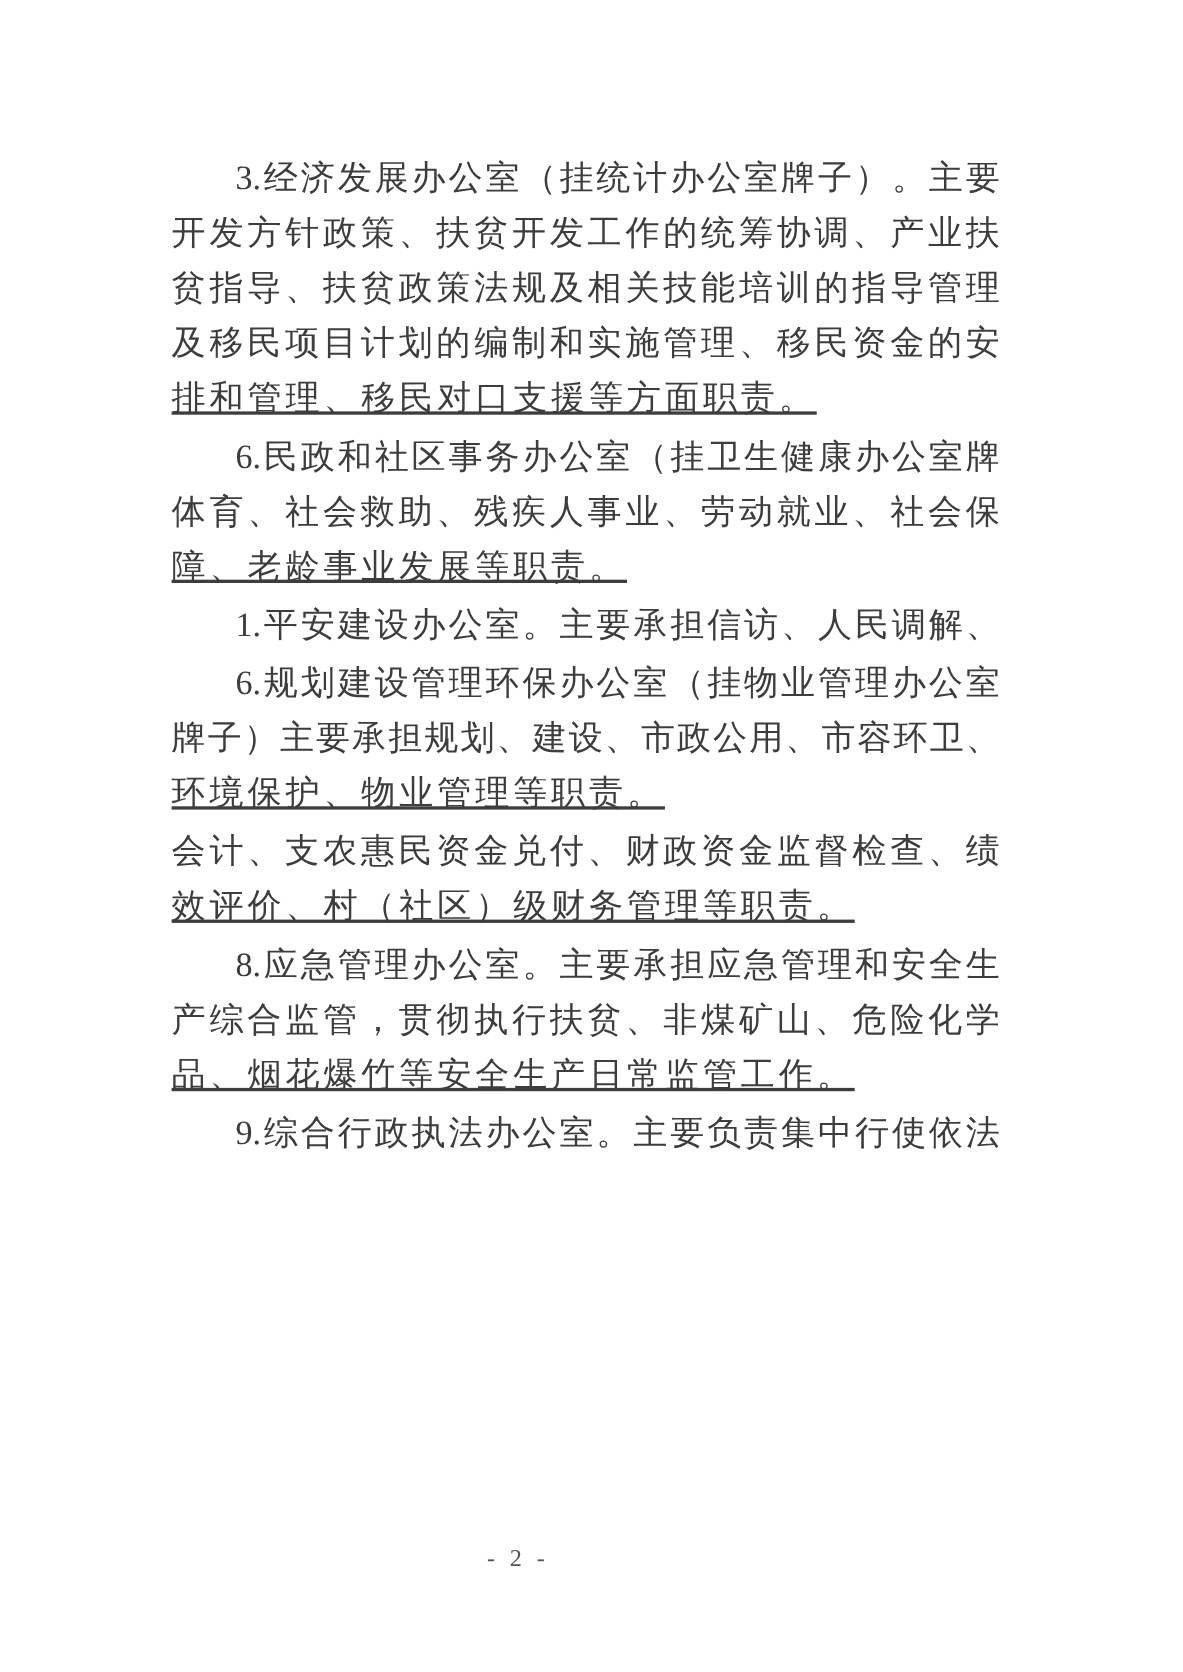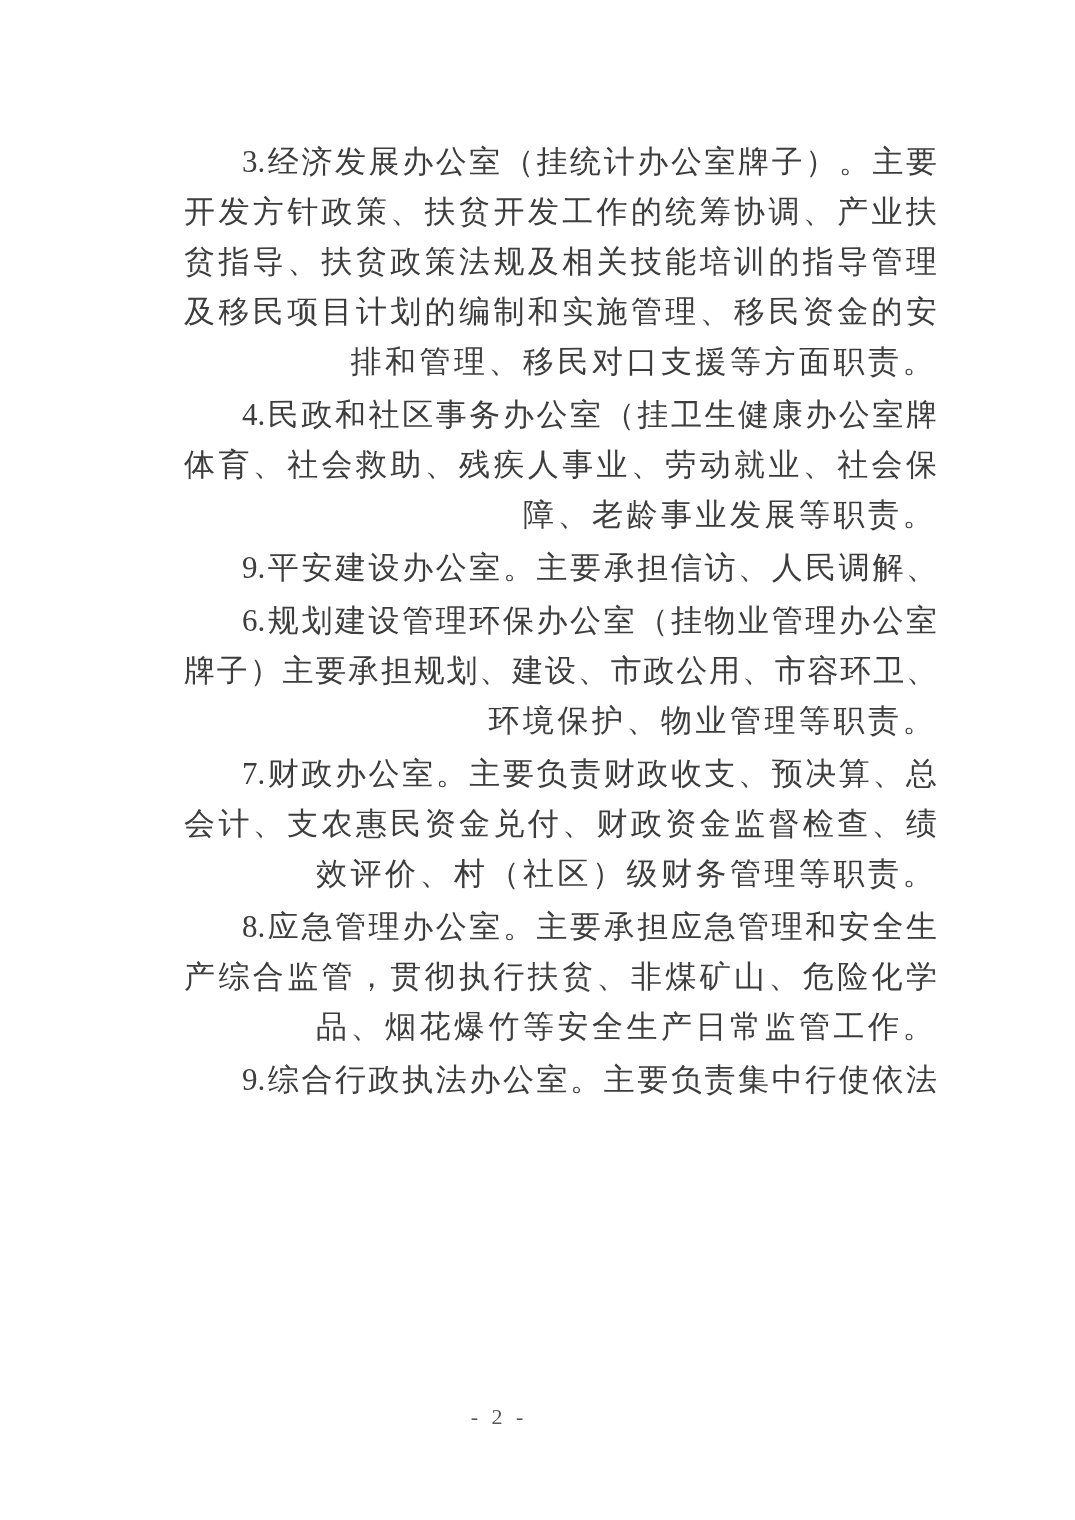--- a/index.html
+++ b/index.html
@@ -7,21 +7,20 @@
     padding: 0;
     background: #ffffff;
   }
   .page {
     position: relative;
     width: 942px;
     height: 1520px;
     background: #ffffff;
     overflow: hidden;
     font-family: "Liberation Serif", "DejaVu Serif", serif;
-    margin-left: 28px;
   }
   .content {
     position: absolute;
     left: 156px;
     top: 137px;
     width: 753px;
   }
   .para {
     margin: 0 0 3px 0;
   }
@@ -30,22 +29,23 @@
     line-height: 50px;
     color: #3d3d3d;
     font-weight: 400;
   }
   .just {
     text-align: justify;
     text-align-last: justify;
     text-justify: inter-character;
   }
   .last {
-    text-align: right;
+    text-align: left;
     letter-spacing: 3.5px;
+    text-decoration: underline;
   }
   .first {
     text-indent: 58px;
   }
   .footer {
     position: absolute;
     top: 1402px;
     left: 0;
     width: 100%;
     text-align: center;
@@ -63,37 +63,36 @@
 
     <div class="para">
       <div class="line just first">3.经济发展办公室（挂统计办公室牌子）。主要</div>
       <div class="line just">开发方针政策、扶贫开发工作的统筹协调、产业扶</div>
       <div class="line just">贫指导、扶贫政策法规及相关技能培训的指导管理</div>
       <div class="line just">及移民项目计划的编制和实施管理、移民资金的安</div>
       <div class="line last">排和管理、移民对口支援等方面职责。</div>
     </div>
 
     <div class="para">
-      <div class="line just first">4.民政和社区事务办公室（挂卫生健康办公室牌</div>
+      <div class="line just first">6.民政和社区事务办公室（挂卫生健康办公室牌</div>
       <div class="line just">体育、社会救助、残疾人事业、劳动就业、社会保</div>
       <div class="line last">障、老龄事业发展等职责。</div>
     </div>
 
     <div class="para">
-      <div class="line just first">9.平安建设办公室。主要承担信访、人民调解、</div>
+      <div class="line just first">1.平安建设办公室。主要承担信访、人民调解、</div>
     </div>
 
     <div class="para">
       <div class="line just first">6.规划建设管理环保办公室（挂物业管理办公室</div>
       <div class="line just">牌子）主要承担规划、建设、市政公用、市容环卫、</div>
       <div class="line last">环境保护、物业管理等职责。</div>
     </div>
 
     <div class="para">
-      <div class="line just first">7.财政办公室。主要负责财政收支、预决算、总</div>
       <div class="line just">会计、支农惠民资金兑付、财政资金监督检查、绩</div>
       <div class="line last">效评价、村（社区）级财务管理等职责。</div>
     </div>
 
     <div class="para">
       <div class="line just first">8.应急管理办公室。主要承担应急管理和安全生</div>
       <div class="line just">产综合监管，贯彻执行扶贫、非煤矿山、危险化学</div>
       <div class="line last">品、烟花爆竹等安全生产日常监管工作。</div>
     </div>
 

